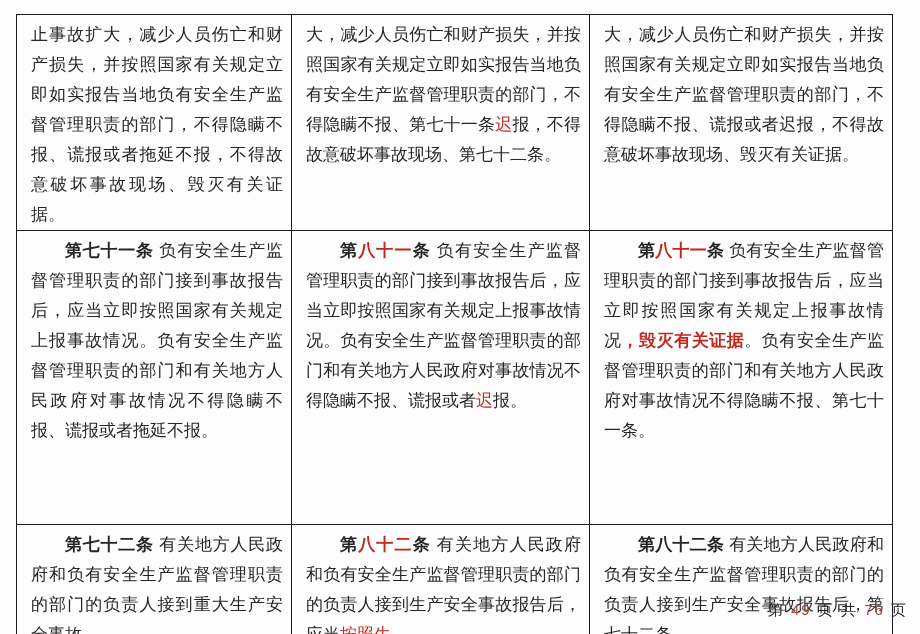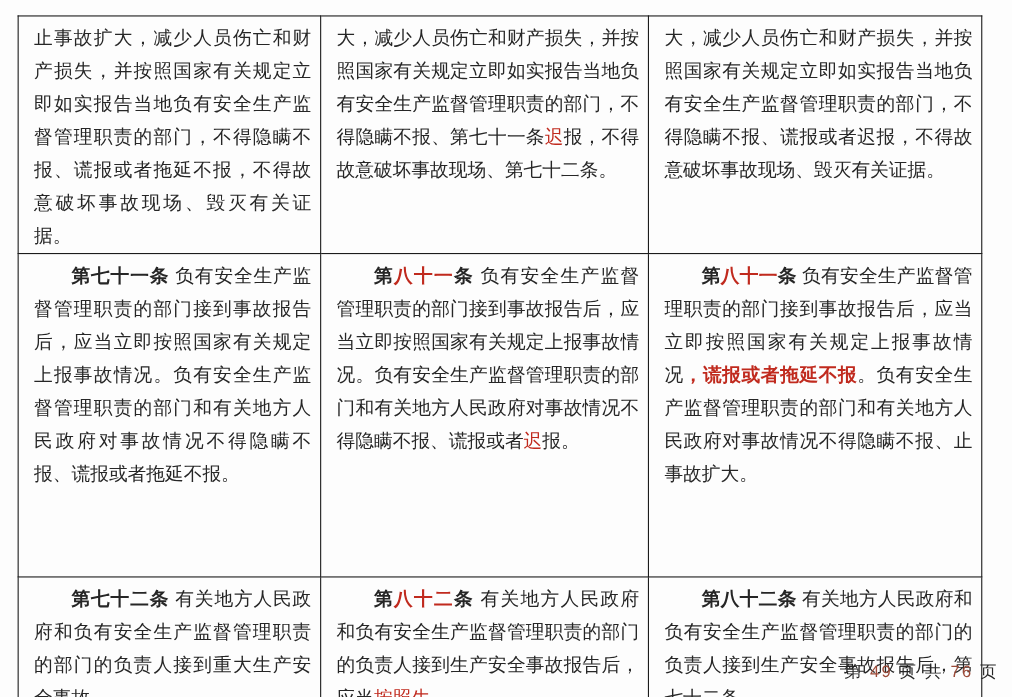--- a/index.html
+++ b/index.html
@@ -79,21 +79,21 @@
         </td>
     </tr>
     <tr class="r2">
       <td class="cell">
           <p class="indent"><span class="seg-bold">第七十一条</span><span class="seg-normal"> 负有安全生产监督管理职责的部门接到事故报告后，应当立即按照国家有关规定上报事故情况。负有安全生产监督管理职责的部门和有关地方人民政府对事故情况不得隐瞒不报、谎报或者拖延不报。</span></p>
         </td>
       <td class="cell">
           <p class="indent"><span class="seg-bold">第</span><span class="seg-red-bold">八十一</span><span class="seg-bold">条</span><span class="seg-normal"> 负有安全生产监督管理职责的部门接到事故报告后，应当立即按照国家有关规定上报事故情况。负有安全生产监督管理职责的部门和有关地方人民政府对事故情况不得隐瞒不报、谎报或者</span><span class="seg-red">迟</span><span class="seg-normal">报。</span></p>
         </td>
       <td class="cell">
-          <p class="indent"><span class="seg-bold">第</span><span class="seg-red-bold">八十一</span><span class="seg-bold">条</span><span class="seg-normal"> 负有安全生产监督管理职责的部门接到事故报告后，应当立即按照国家有关规定上报事故情况</span><span class="seg-red-bold">，谎报或者拖延不报</span><span class="seg-normal">。负有安全生产监督管理职责的部门和有关地方人民政府对事故情况不得隐瞒不报、止事故扩大。</span></p>
+          <p class="indent"><span class="seg-bold">第</span><span class="seg-red-bold">八十一</span><span class="seg-bold">条</span><span class="seg-normal"> 负有安全生产监督管理职责的部门接到事故报告后，应当立即按照国家有关规定上报事故情况</span><span class="seg-red-bold">，毁灭有关证据</span><span class="seg-normal">。负有安全生产监督管理职责的部门和有关地方人民政府对事故情况不得隐瞒不报、第七十一条。</span></p>
         </td>
     </tr>
     <tr class="r3">
       <td class="cell">
           <p class="indent"><span class="seg-bold">第七十二条</span><span class="seg-normal"> 有关地方人民政府和负有安全生产监督管理职责的部门的负责人接到重大生产安全事故</span></p>
         </td>
       <td class="cell">
           <p class="indent"><span class="seg-bold">第</span><span class="seg-red-bold">八十二</span><span class="seg-bold">条</span><span class="seg-normal"> 有关地方人民政府和负有安全生产监督管理职责的部门的负责人接到生产安全事故报告后，应当</span><span class="seg-red">按照生</span></p>
         </td>
       <td class="cell">

